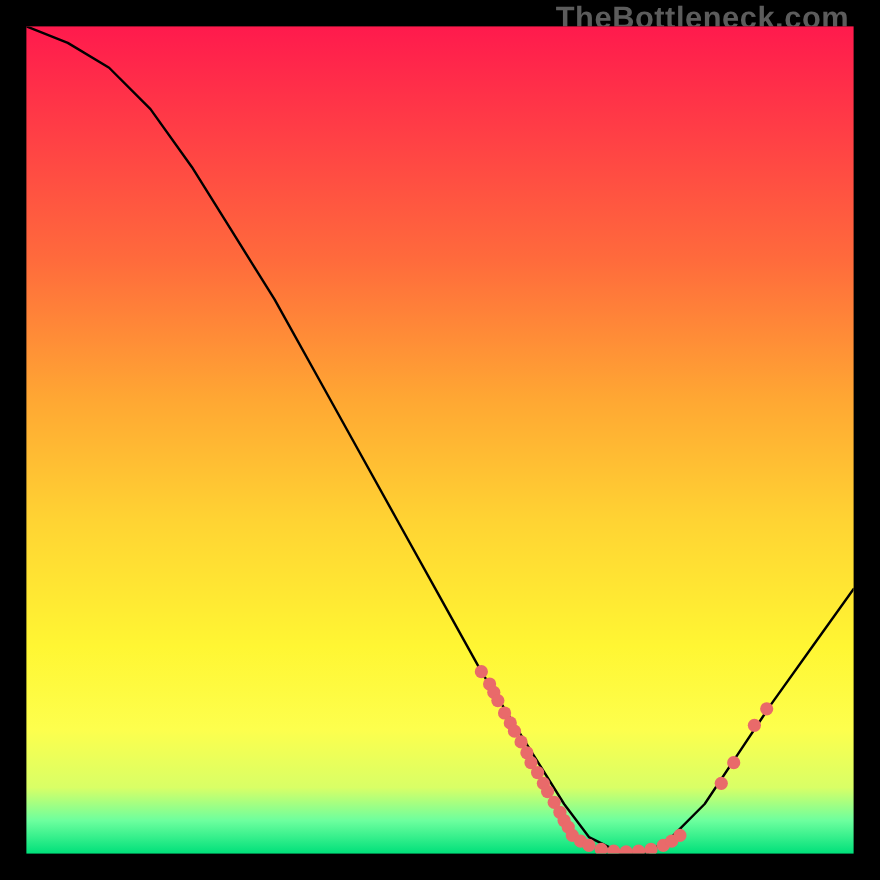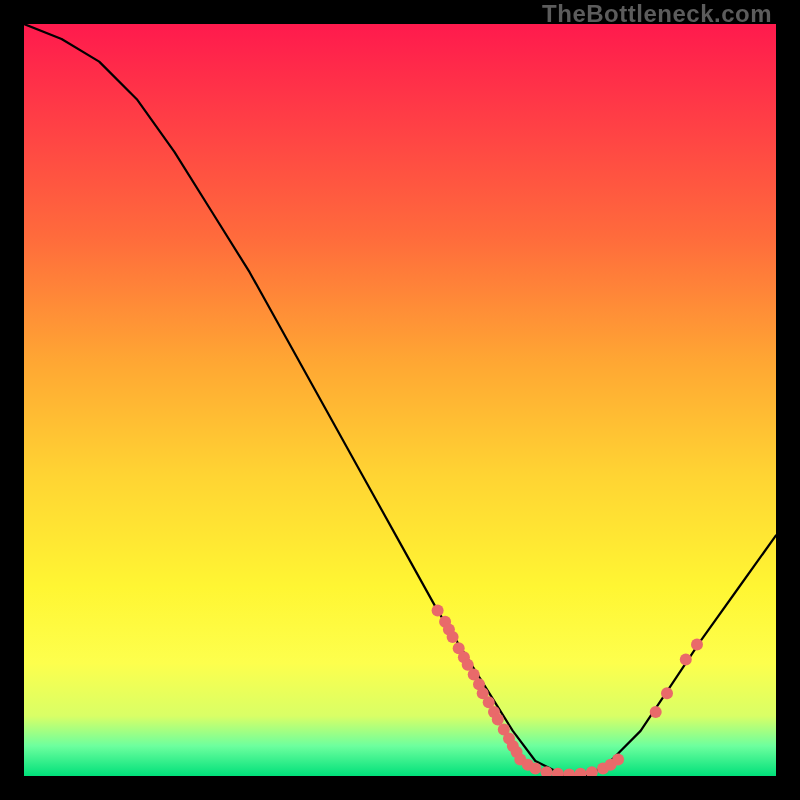--- a/index.html
+++ b/index.html
@@ -34,21 +34,21 @@
       #fdff4d 85%,
       #d9ff66 92%,
       #6dff9e 96%,
       #00e07a 100%);
   }
   .watermark {
     position: absolute;
     top: 0px;
     right: 28px;
     font-family: Arial, Helvetica, sans-serif;
-    font-size: 24px;
+    font-size: 28px;
     font-weight: bold;
     color: #5c5c5c;
     letter-spacing: 0.5px;
   }
   svg.curve {
     position: absolute;
     left: 0;
     top: 0;
     width: 752px;
     height: 752px;

